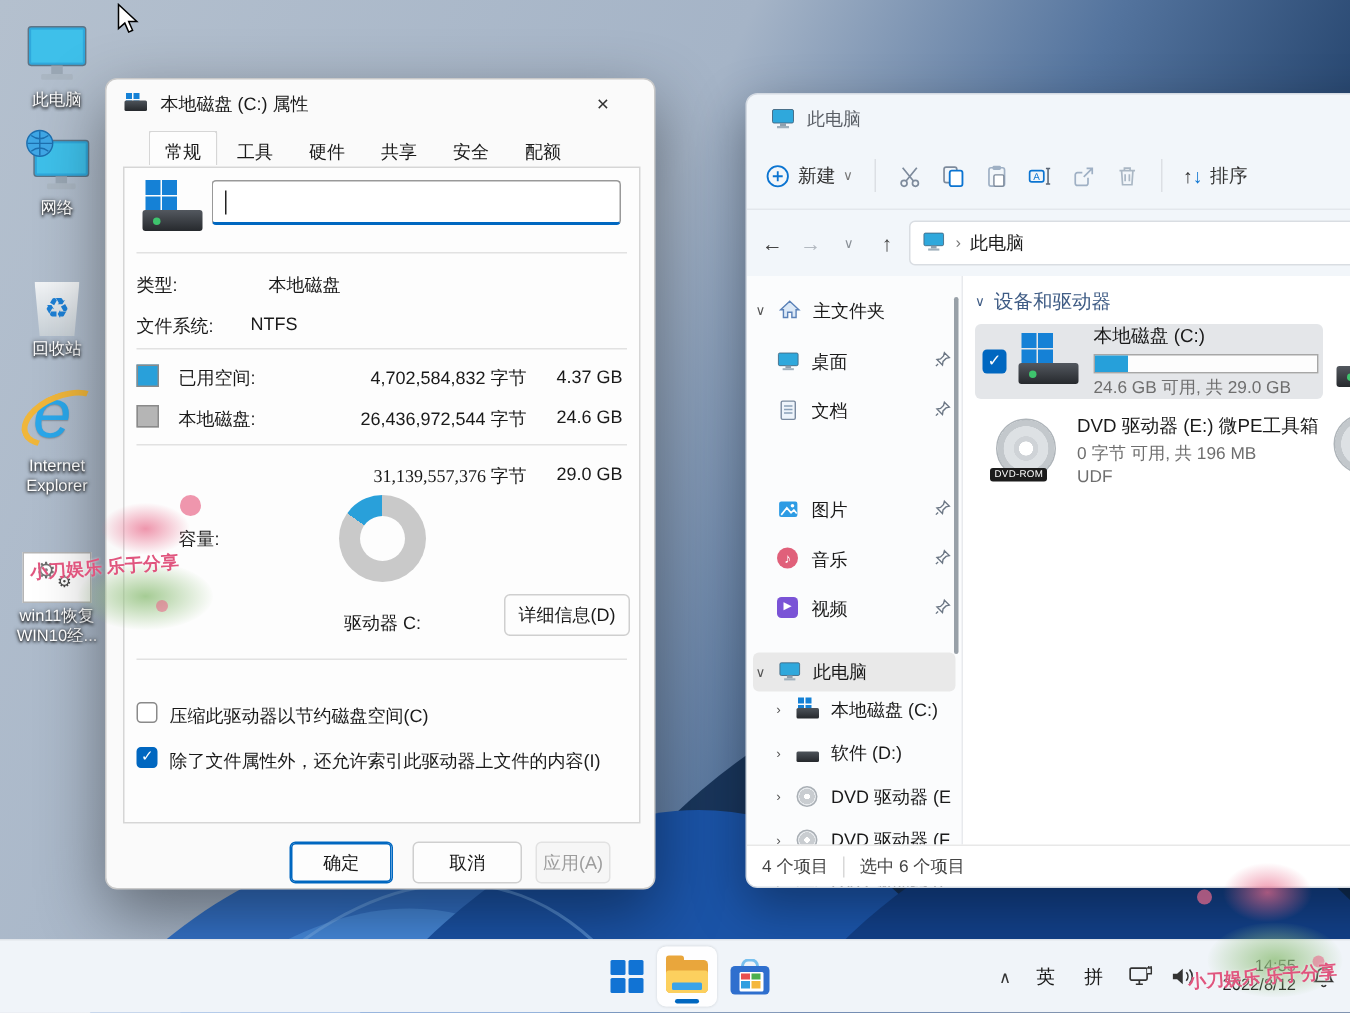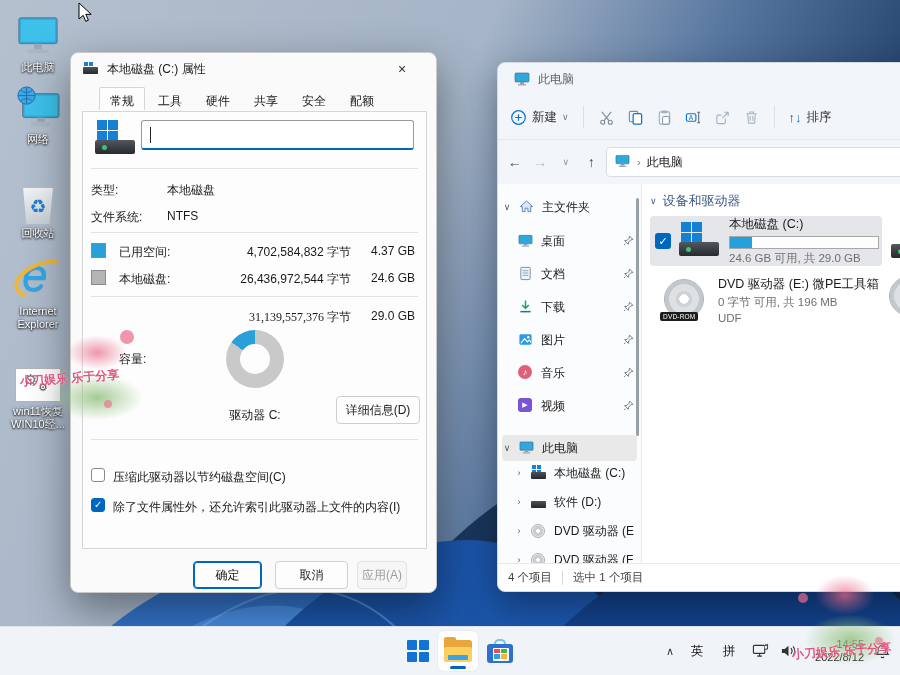--- a/index.html
+++ b/index.html
@@ -332,30 +332,20 @@
       <div class="navrow" style="top:77px;padding-left:16px;width:119px;">
         <span class="mini"><svg width="15" height="15" viewBox="0 0 16 16">
               <rect x="3" y="1.5" width="10" height="13" rx="1" fill="#eef4fb" stroke="#7a8aa0"></rect>
               <path d="M5 5h6 M5 7.5h6 M5 10h6" stroke="#8aa0b8" stroke-width="1"></path>
             </svg></span>
         <span class="nlabel">文档</span>
         <span class="npin"><svg width="11" height="11" viewBox="0 0 12 12">
               <path d="M7.2 1.2 L10.8 4.8 L8.4 5.4 L6.2 7.6 L5.8 10.2 L1.8 6.2 L4.4 5.8 L6.6 3.6 Z M2.6 9.4 L1 11" fill="none" stroke="#6b7684" stroke-width="1"></path>
             </svg></span>
       </div>
-      <div class="navrow" style="top:110px;padding-left:16px;width:119px;">
-        <span class="mini"><svg width="15" height="15" viewBox="0 0 16 16">
-              <path d="M8 1.5v8 M4.5 6.5 L8 10 L11.5 6.5" fill="none" stroke="#1e9e73" stroke-width="1.6"></path>
-              <path d="M2.5 13.5h11" stroke="#2a6f8f" stroke-width="1.6"></path>
-            </svg></span>
-        <span class="nlabel">下载</span>
-        <span class="npin"><svg width="11" height="11" viewBox="0 0 12 12">
-              <path d="M7.2 1.2 L10.8 4.8 L8.4 5.4 L6.2 7.6 L5.8 10.2 L1.8 6.2 L4.4 5.8 L6.6 3.6 Z M2.6 9.4 L1 11" fill="none" stroke="#6b7684" stroke-width="1"></path>
-            </svg></span>
-      </div>
       <div class="navrow" style="top:143px;padding-left:16px;width:119px;">
         <span class="mini"><svg width="15" height="15" viewBox="0 0 16 16">
               <rect x="1.5" y="2.5" width="13" height="11" rx="1.5" fill="#2e9ce4"></rect>
               <path d="M3 12 L7 7 L10 10.5 L12 8.5 L14 11" stroke="#fff" stroke-width="1.2" fill="none"></path>
               <circle cx="11" cy="5.5" r="1.3" fill="#fff"></circle>
             </svg></span>
         <span class="nlabel">图片</span>
         <span class="npin"><svg width="11" height="11" viewBox="0 0 12 12">
               <path d="M7.2 1.2 L10.8 4.8 L8.4 5.4 L6.2 7.6 L5.8 10.2 L1.8 6.2 L4.4 5.8 L6.6 3.6 Z M2.6 9.4 L1 11" fill="none" stroke="#6b7684" stroke-width="1"></path>
             </svg></span>
@@ -472,21 +462,21 @@
           <span class="led"></span>
         </span>
       <span class="disc40" style="position:absolute;left:247px;top:92px;">
           <span class="d" style="display:block;"></span>
         </span>
     </div>
   </div>
   <div class="statusbar">
     <span style="margin-left:10px;">4 个项目</span>
     <span class="stsep"></span>
-    <span>选中 1 个项目</span>
+    <span>选中 6 个项目</span>
   </div>
 </div>
 
 <div id="dlg" class="win">
   <div class="titlebar">
     <span class="mini minidrv" style="width:16px;height:14px;">
         <span class="l">
           <i></i>
           <i></i>
           <i></i>
@@ -512,21 +502,21 @@
           <i></i>
           <i></i>
           <i></i>
         </span>
         <span class="body"></span>
         <span class="led"></span>
       </span>
     <span class="volinput"><span class="caret"></span><span></span></span>
     <span class="sep" style="top:56px;"></span>
     <span class="flabel" style="left:8px;top:70px;">类型:</span>
-    <span class="fval" style="left:84px;top:70px;">本地磁盘</span>
+    <span class="fval" style="left:96px;top:70px;">本地磁盘</span>
     <span class="flabel" style="left:8px;top:97px;">文件系统:</span>
     <span class="fval" style="left:84px;top:97px;">NTFS</span>
     <span class="sep" style="top:120px;"></span>
     <span class="legsq" style="left:8px;top:131px;background:#29a0da;"></span>
     <span class="flabel" style="left:36px;top:132px;">已用空间:</span>
     <span class="bytes" style="left:118px;top:132px;">4,702,584,832 字节</span>
     <span class="gbs" style="left:274px;top:132px;">4.37 GB</span>
     <span class="legsq" style="left:8px;top:158px;background:#b5b5b5;"></span>
     <span class="flabel" style="left:36px;top:159px;">本地磁盘:</span>
     <span class="bytes" style="left:118px;top:159px;">26,436,972,544 字节</span>

